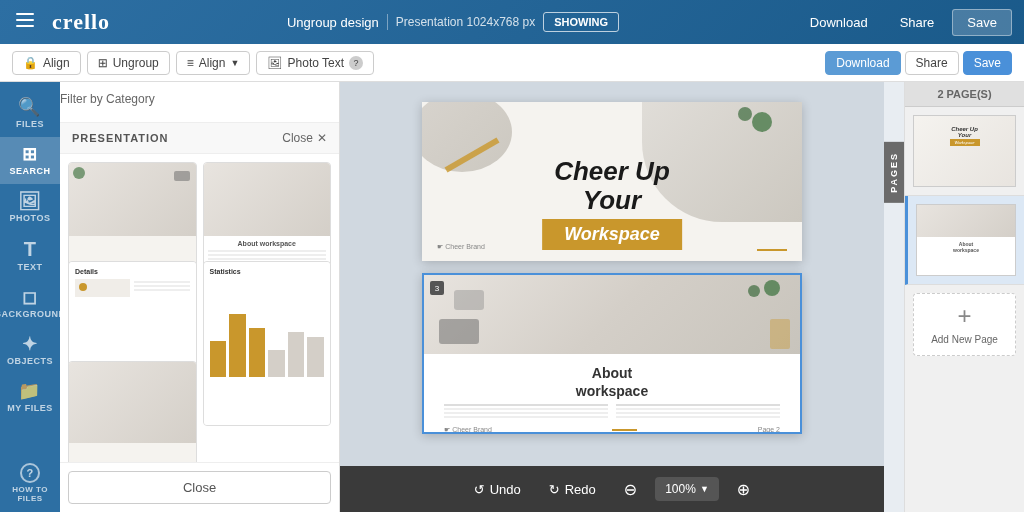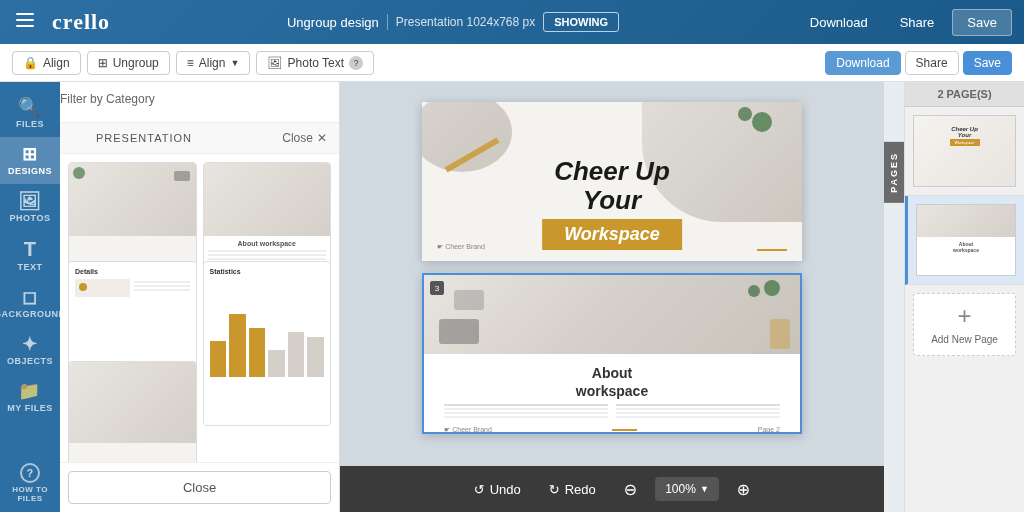--- a/index.html
+++ b/index.html
@@ -139,21 +139,21 @@
     .showing-value { color: #555; }
 
     .panel-section-header {
       display: flex;
       align-items: center;
       justify-content: space-between;
       padding: 8px 12px;
       background: #f8f8f8;
       border-bottom: 1px solid #eee;
     }
-    .section-title { font-size: 11px; font-weight: 400; color: #555; text-transform: uppercase; letter-spacing: 1px; margin-left: 24px; }
+    .section-title { font-size: 11px; font-weight: 700; color: #555; text-transform: uppercase; letter-spacing: 1px; }
     .close-section { display: flex; align-items: center; gap: 4px; font-size: 12px; color: #666; cursor: pointer; }
 
     .designs-grid {
       display: grid;
       grid-template-columns: 1fr 1fr;
       gap: 6px;
       padding: 8px;
       overflow-y: auto;
       flex: 1;
     }
@@ -370,21 +370,21 @@
 
 <div class="main-body">
 
   <div class="left-sidebar">
     <div class="sidebar-item">
       <span class="sidebar-icon">🔍</span>
       <span>FILES</span>
     </div>
     <div class="sidebar-item active">
       <span class="sidebar-icon">⊞</span>
-      <span>DESIGNS</span>
+      <span>SEARCH</span>
     </div>
     <div class="sidebar-item">
       <span class="sidebar-icon">🖼</span>
       <span>PHOTOS</span>
     </div>
     <div class="sidebar-item">
       <span class="sidebar-icon" style="font-size:20px;font-weight:700;">T</span>
       <span>TEXT</span>
     </div>
     <div class="sidebar-item">

